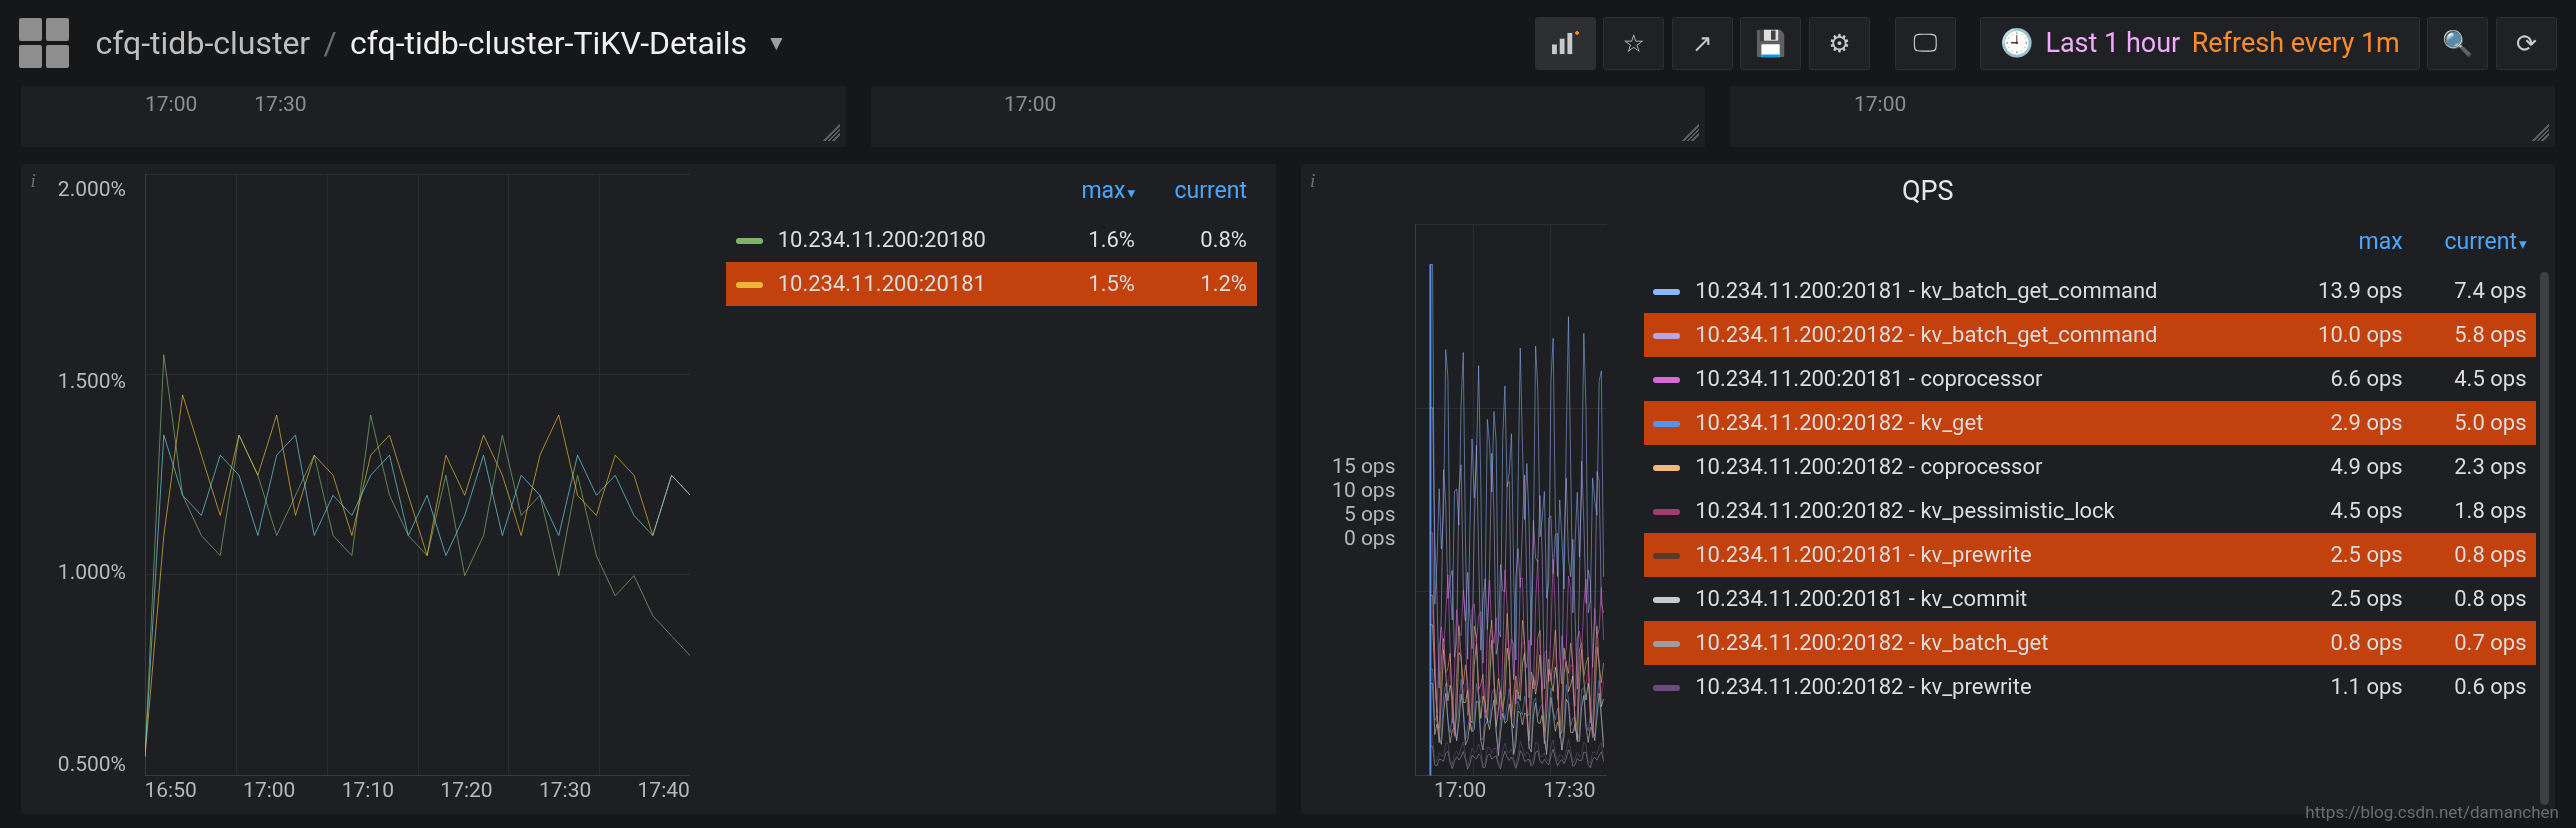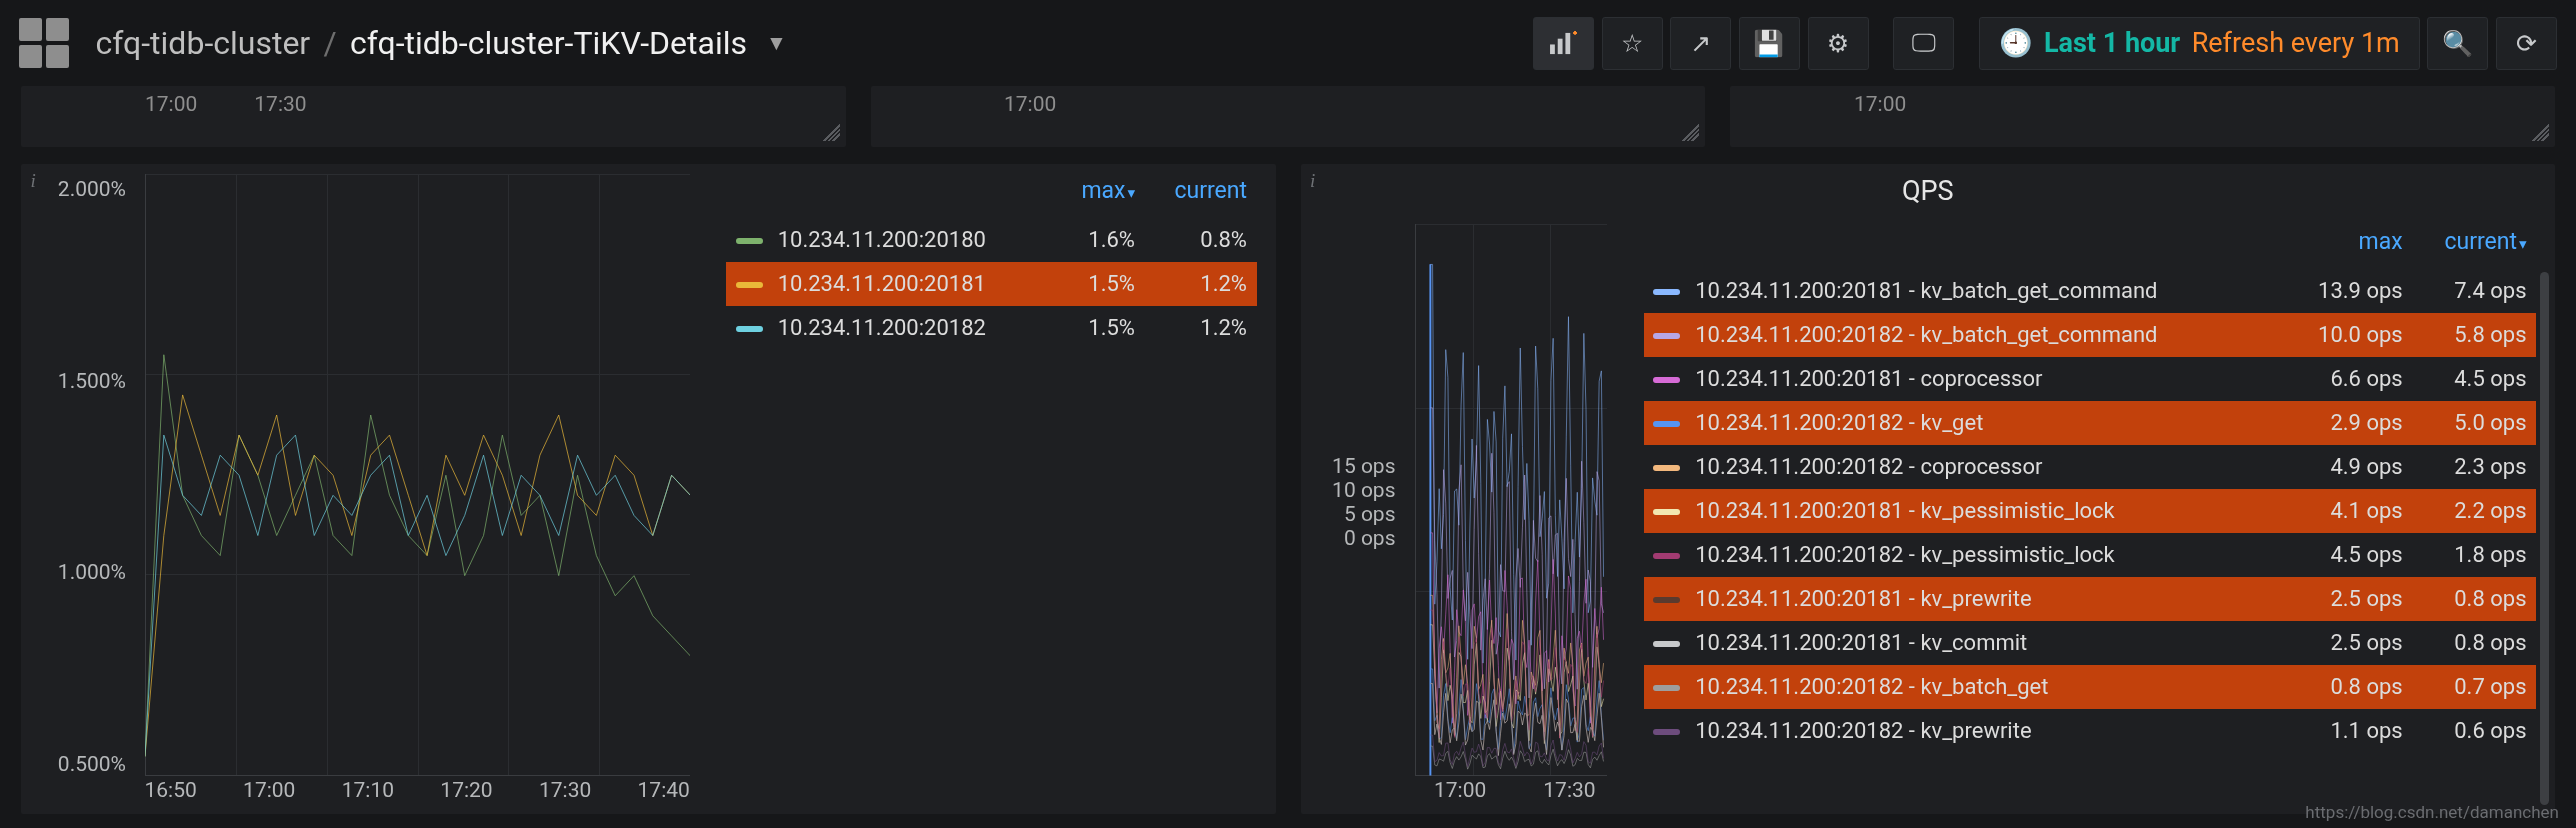--- a/index.html
+++ b/index.html
@@ -51,21 +51,21 @@
     display: flex;
     align-items: center;
     justify-content: center;
     color: #c7c9cb;
     font-size: 25px;
     border-radius: 2.9px;
     cursor: pointer;
   }
   .tbtn.active { background: #2d2f33; }
   .tbtn.wide { padding: 0 19px; gap: 11.4px; font-size: 27px; }
-  .time-label { color: #14b8a6; white-space: nowrap; font-weight: bold; }
+  .time-label { color: #f0abfc; white-space: nowrap; }
   .refresh-label { color: #ff8b2b; white-space: nowrap; }
   .spacer { width: 9.5px; }
 
   
   .old-row {
     display: flex;
     gap: 25px;
     padding: 0 21px;
     height: 61px;
   }
@@ -350,27 +350,20 @@
               <tr class="row">
                 <td>
          <span class="swatch" style="background:#7eb26d"></span>10.234.11.200:20180
        </td>
        <td class="val">1.6%</td>
        <td class="val">0.8%</td>
               </tr>
               <tr class="row alt">
                 <td>
          <span class="swatch" style="background:#eab839"></span>10.234.11.200:20181
-       </td>
-       <td class="val">1.5%</td>
-       <td class="val">1.2%</td>
-              </tr>
-              <tr class="row">
-                <td>
-         <span class="swatch" style="background:#6ed0e0"></span>10.234.11.200:20182
        </td>
        <td class="val">1.5%</td>
        <td class="val">1.2%</td>
               </tr>
             </tbody>
         </table>
       </div>
     </div>
   </div>
 
@@ -453,27 +446,20 @@
        <td class="val">2.9 ops</td>
        <td class="val">5.0 ops</td>
               </tr>
               <tr class="row">
                 <td>
          <span class="swatch" style="background:#f2b77d"></span>10.234.11.200:20182 - coprocessor
        </td>
        <td class="val">4.9 ops</td>
        <td class="val">2.3 ops</td>
               </tr>
-              <tr class="row alt">
-                <td>
-         <span class="swatch" style="background:#f2e7b1"></span>10.234.11.200:20181 - kv_pessimistic_lock
-       </td>
-       <td class="val">4.1 ops</td>
-       <td class="val">2.2 ops</td>
-              </tr>
               <tr class="row">
                 <td>
          <span class="swatch" style="background:#a23b72"></span>10.234.11.200:20182 - kv_pessimistic_lock
        </td>
        <td class="val">4.5 ops</td>
        <td class="val">1.8 ops</td>
               </tr>
               <tr class="row alt">
                 <td>
          <span class="swatch" style="background:#5a3a2e"></span>10.234.11.200:20181 - kv_prewrite

